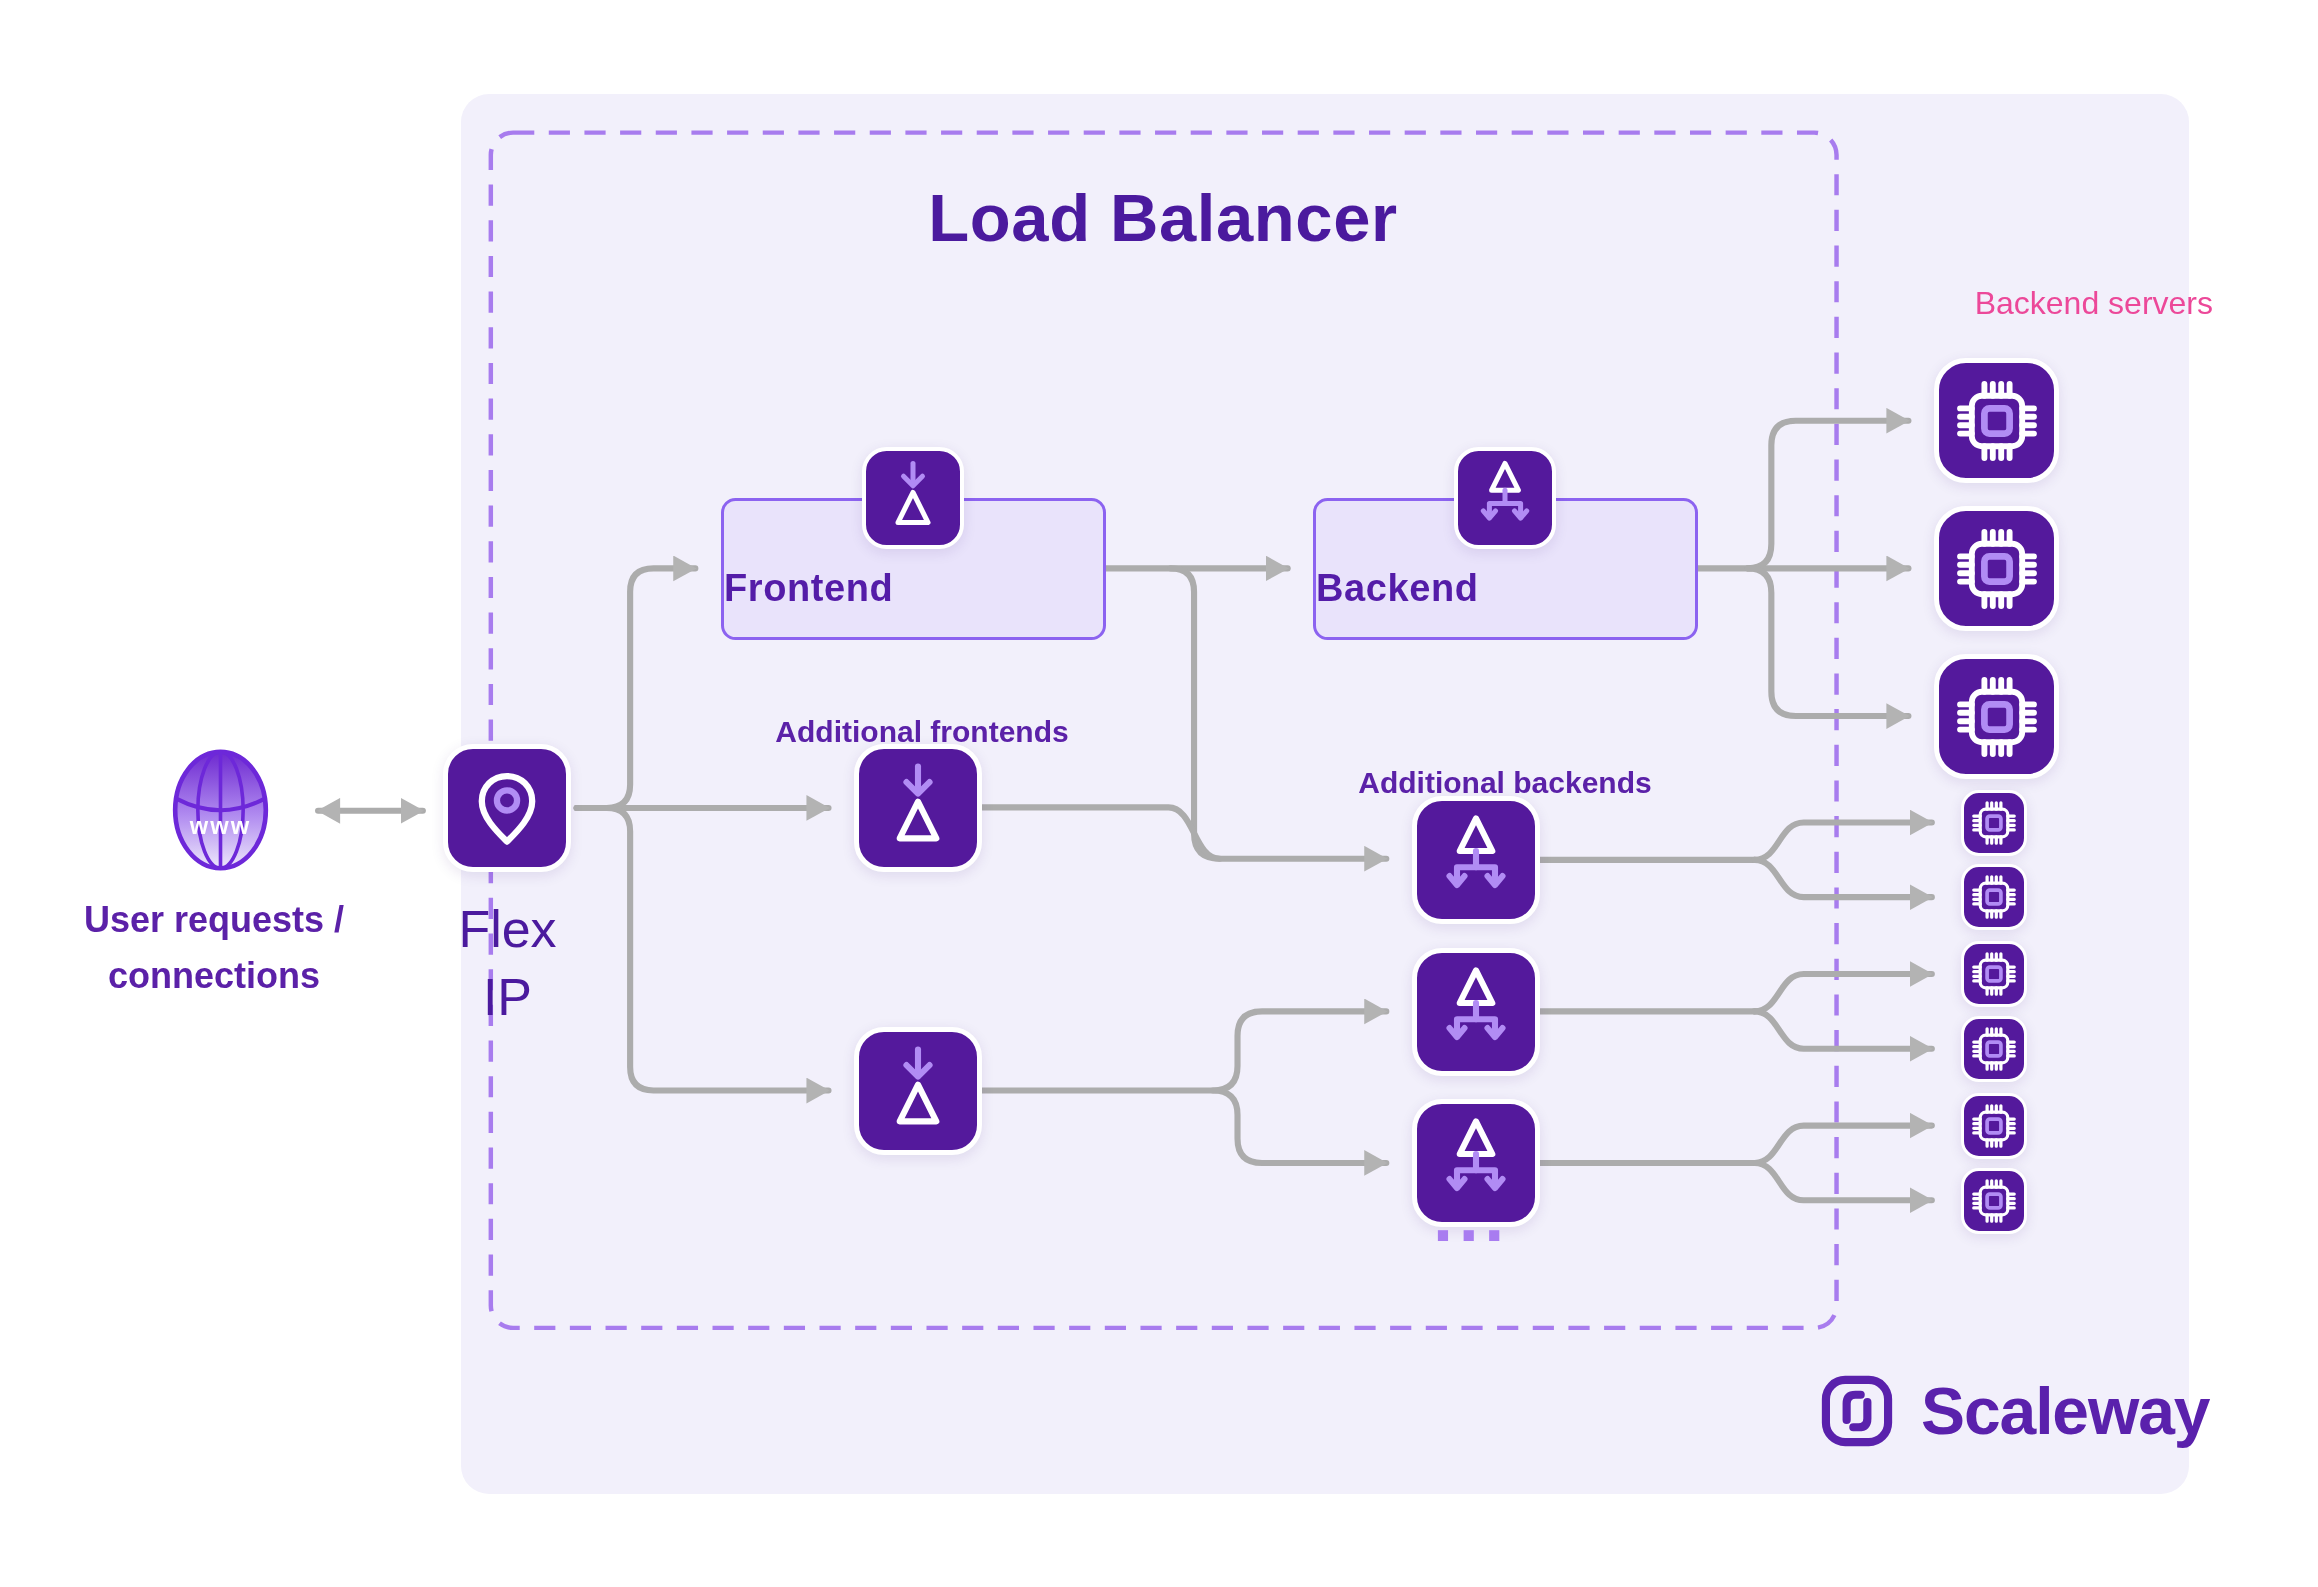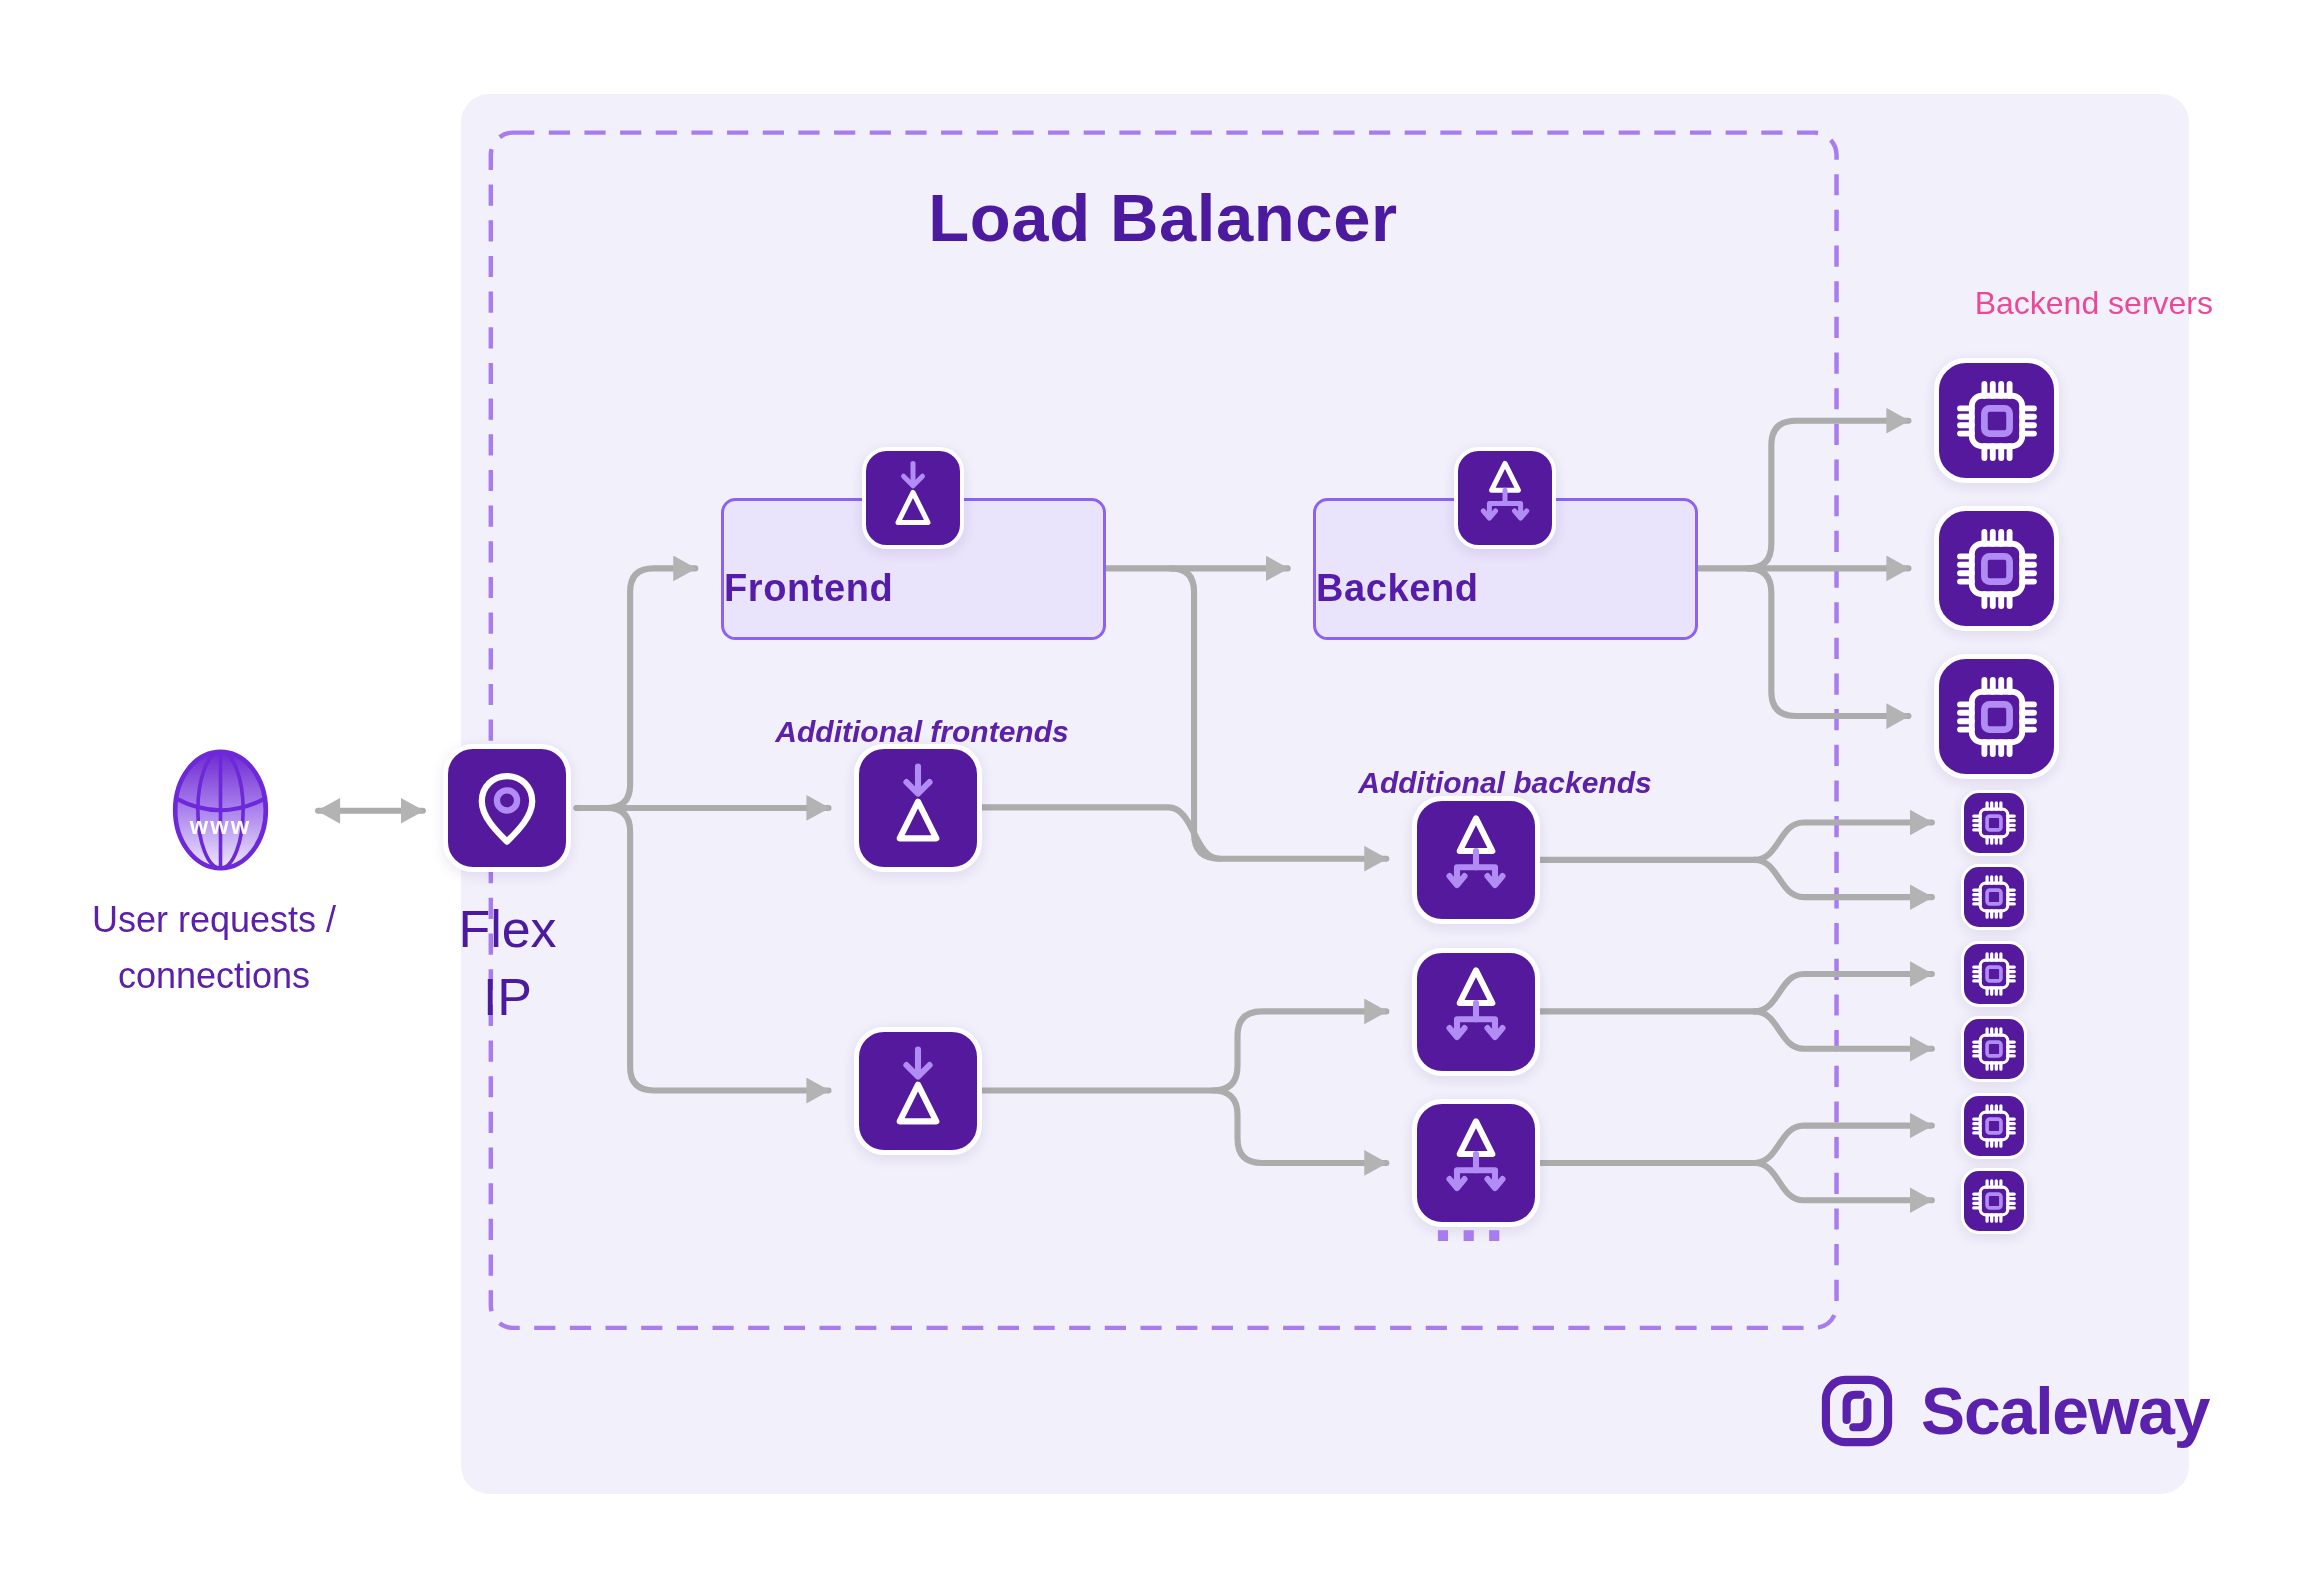--- a/index.html
+++ b/index.html
@@ -29,25 +29,25 @@
   .tile svg{display:block;}
   .fbox{position:absolute;width:385px;height:142px;background:var(--boxfill);
     border:3.3px solid var(--boxborder);border-radius:14.5px;
     display:flex;align-items:flex-end;padding-bottom:27px;}
   .fbox .boxlabel{font-size:38px;font-weight:700;color:#541CA8;letter-spacing:0.6px;}
   .title{position:absolute;left:490px;top:179px;width:1346px;text-align:center;
     font-size:67px;font-weight:700;color:var(--heading);letter-spacing:0.6px;}
   .bs-label{position:absolute;left:1834px;top:285px;width:379px;text-align:right;
     font-size:32px;font-weight:500;color:#ec4899;}
   .user-label{position:absolute;left:33px;top:892px;width:362px;text-align:center;
-    font-size:36px;font-weight:400;color:var(--text);line-height:56px;}
+    font-size:36px;font-weight:700;color:var(--text);line-height:56px;}
   .flex-label{position:absolute;left:421px;top:895px;width:173px;text-align:center;
     font-size:52px;font-weight:400;color:var(--heading);line-height:68px;}
   .add-label{position:absolute;width:390px;text-align:center;font-size:30px;
-    font-style:italic;font-weight:600;color:var(--text);}
+    font-weight:600;color:var(--text);}
   .dots{position:absolute;left:1416px;top:1186px;width:111px;height:67px;
     text-align:center;font-size:72px;font-weight:700;color:#A87CF0;
     line-height:61px;letter-spacing:5.6px;}
   .brandrow{position:absolute;left:1820px;top:1372px;height:78px;
     display:flex;align-items:center;gap:27px;}
   .wordmark{font-size:66px;font-weight:700;color:var(--brand);letter-spacing:-1.1px;}
 </style>
 </head>
 <body>
 

